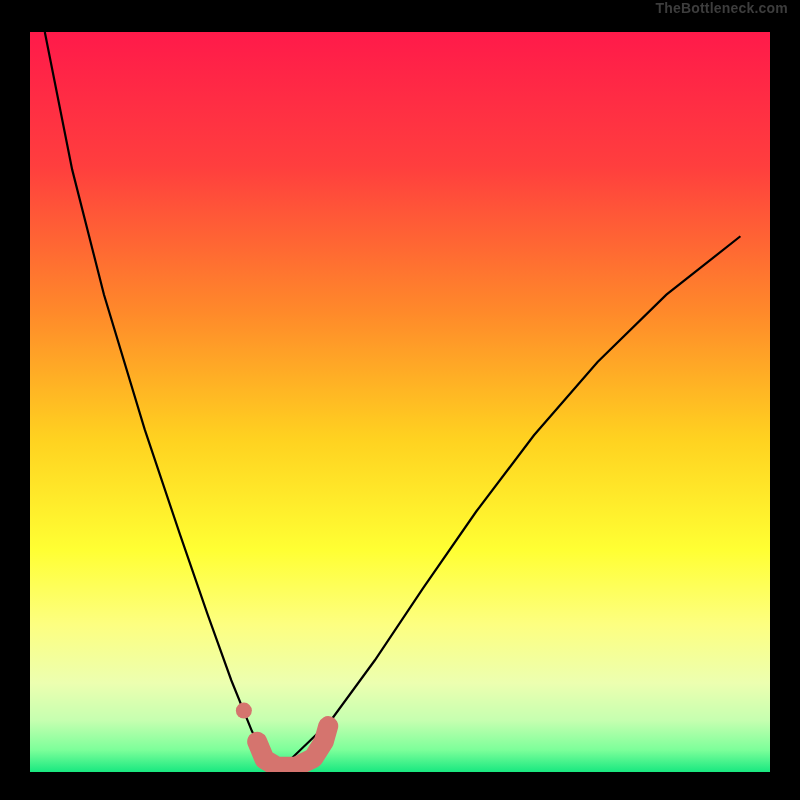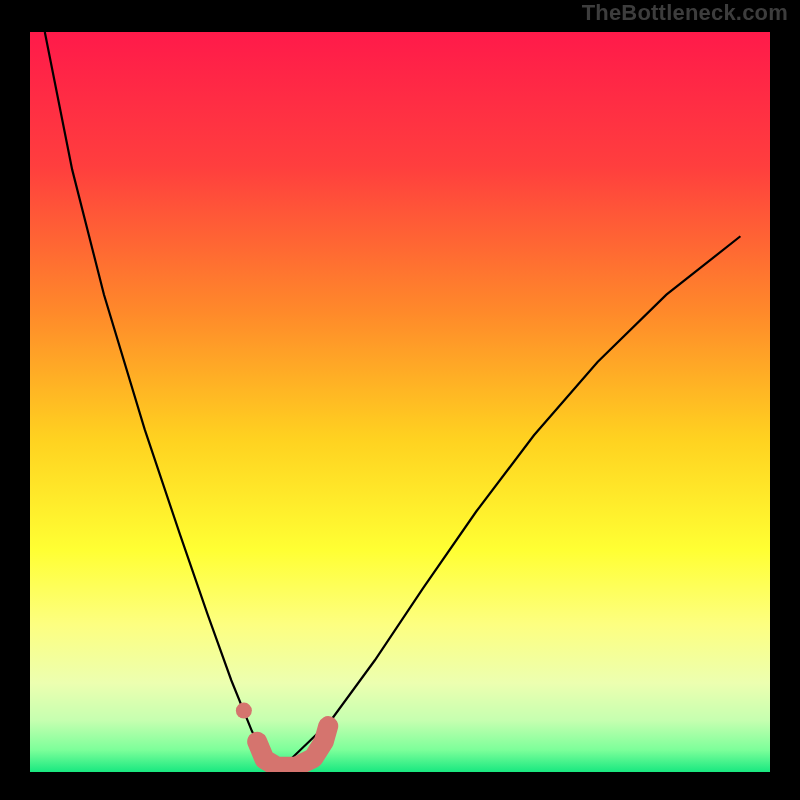--- a/index.html
+++ b/index.html
@@ -17,21 +17,21 @@
     width: 800px;
     height: 800px;
     background: #000;
   }
   .watermark {
     position: absolute;
     top: 0;
     right: 12px;
     color: #3d3d3d;
     font-family: Arial, Helvetica, sans-serif;
-    font-size: 22px;
+    font-size: 14px;
     font-weight: 600;
     letter-spacing: 0.2px;
   }
   svg {
     position: absolute;
     top: 0;
     left: 0;
   }
 </style>
 </head>

